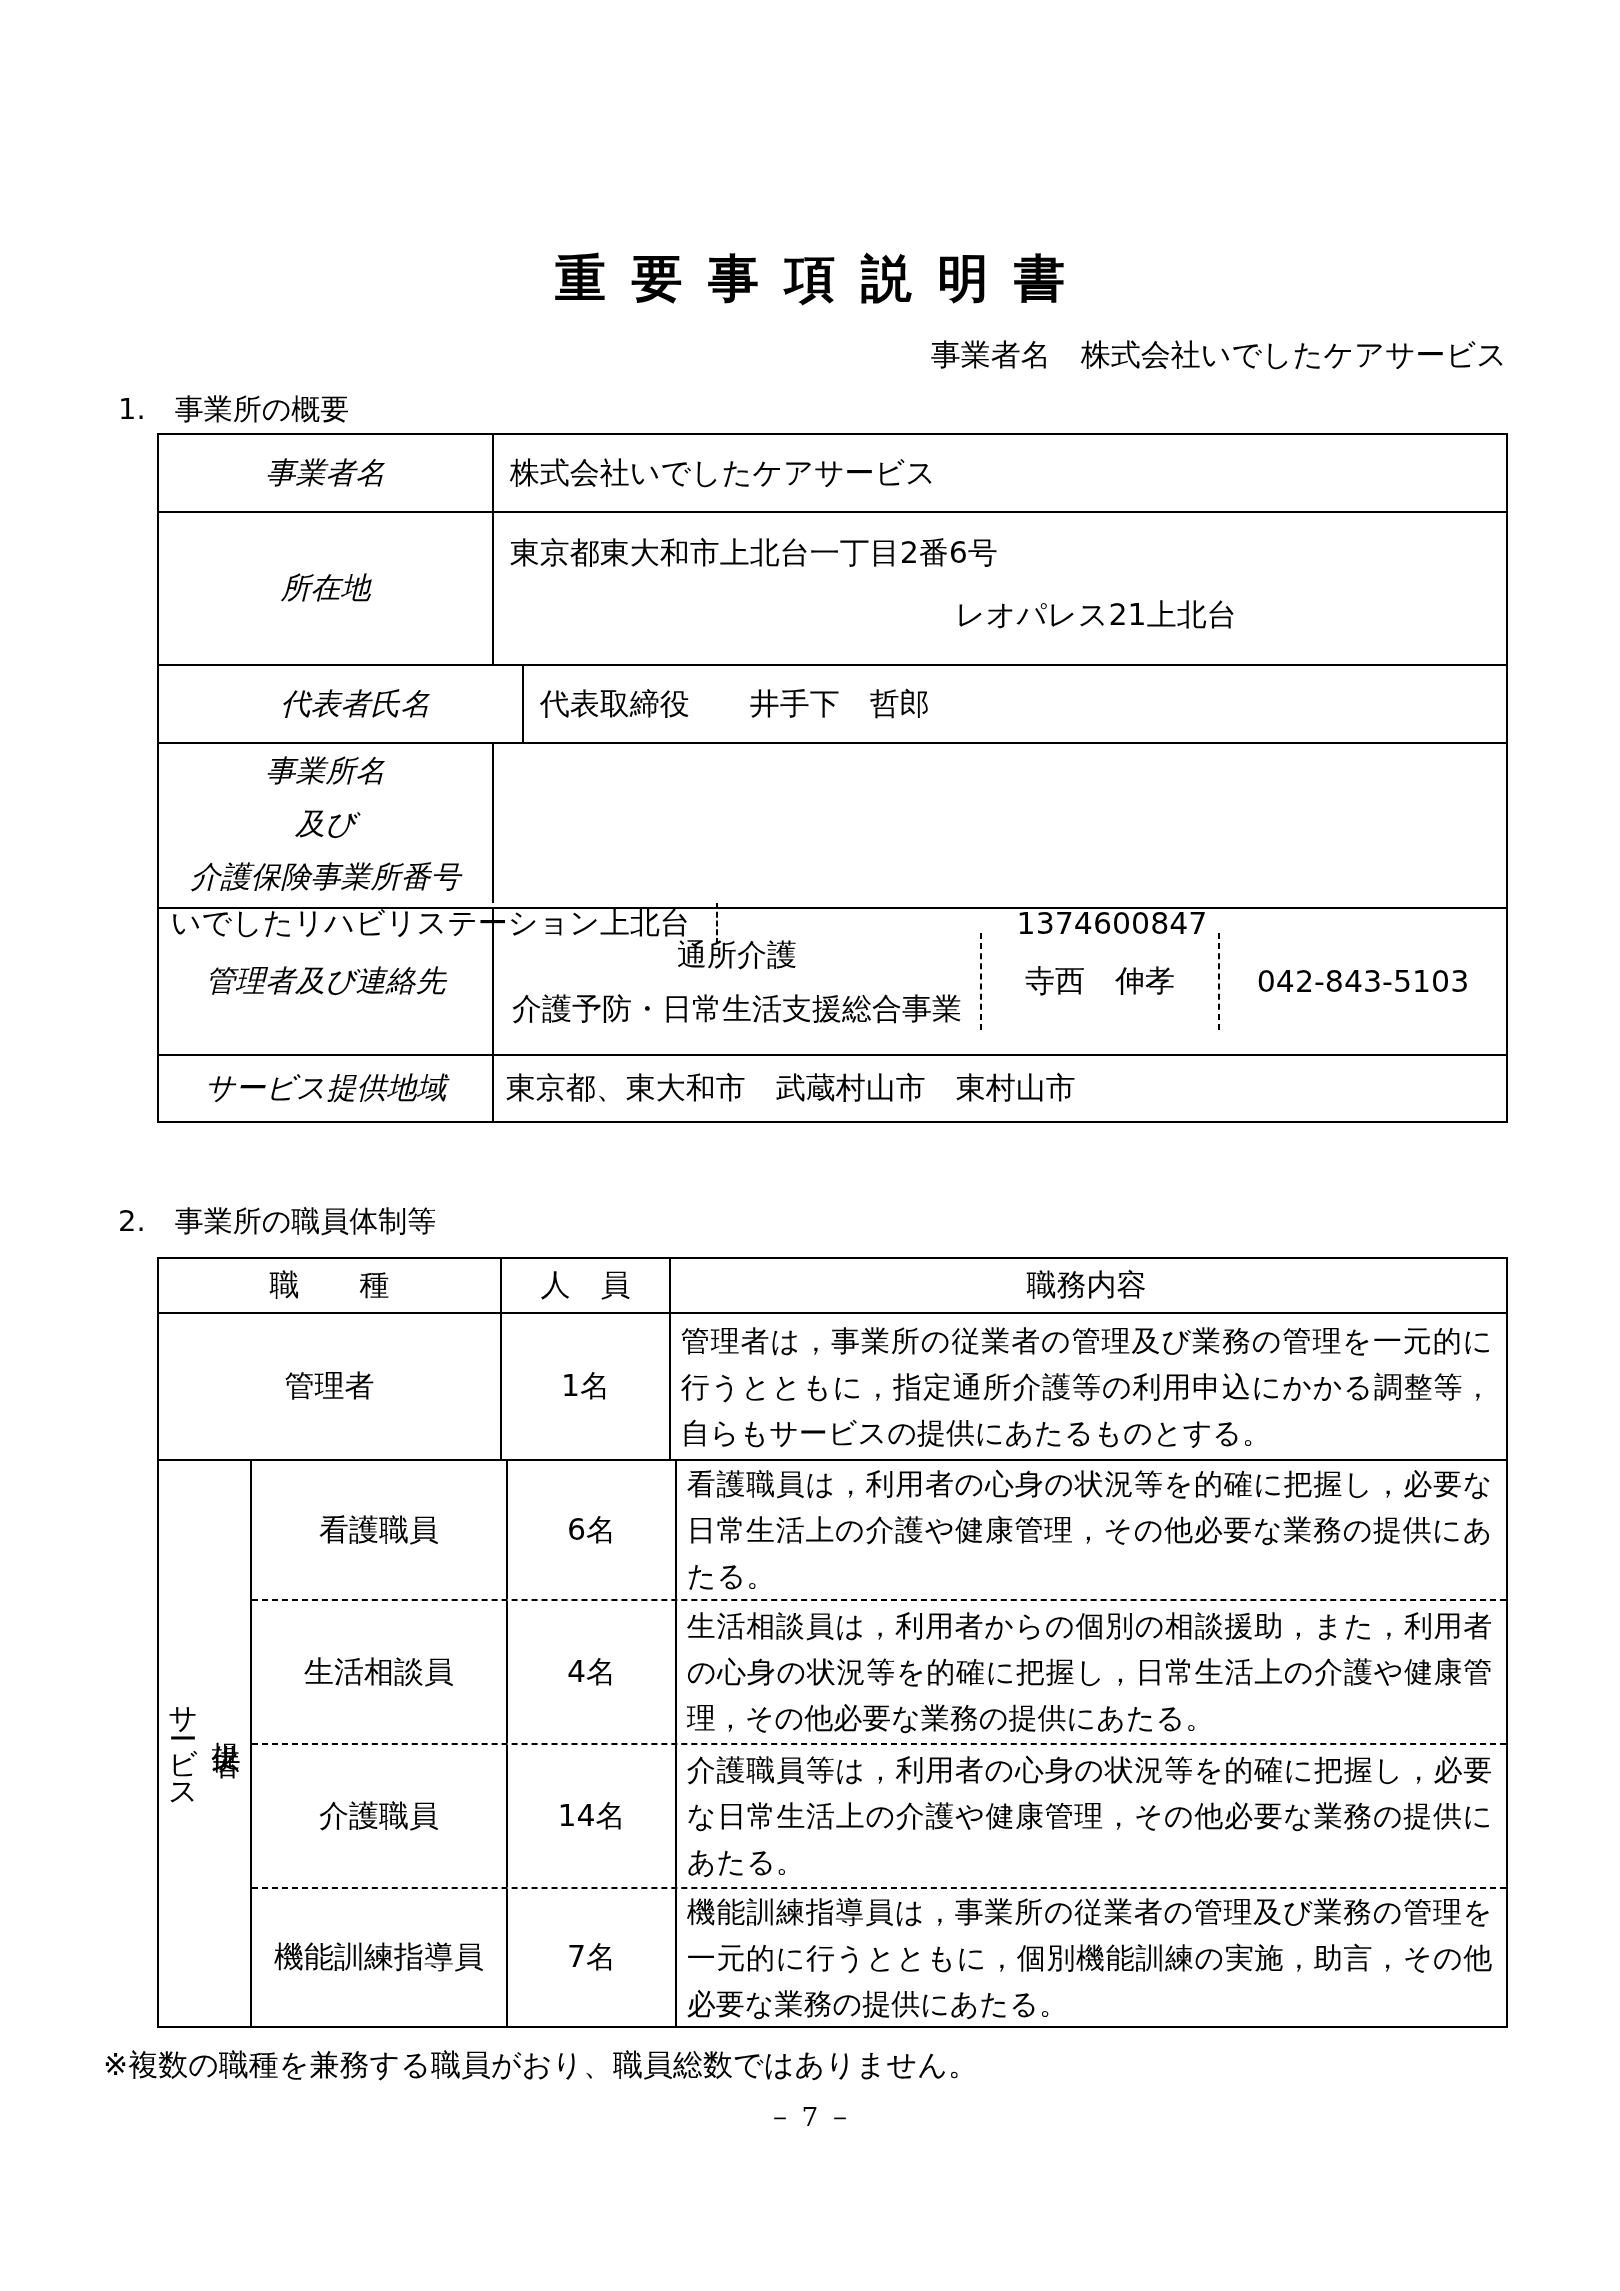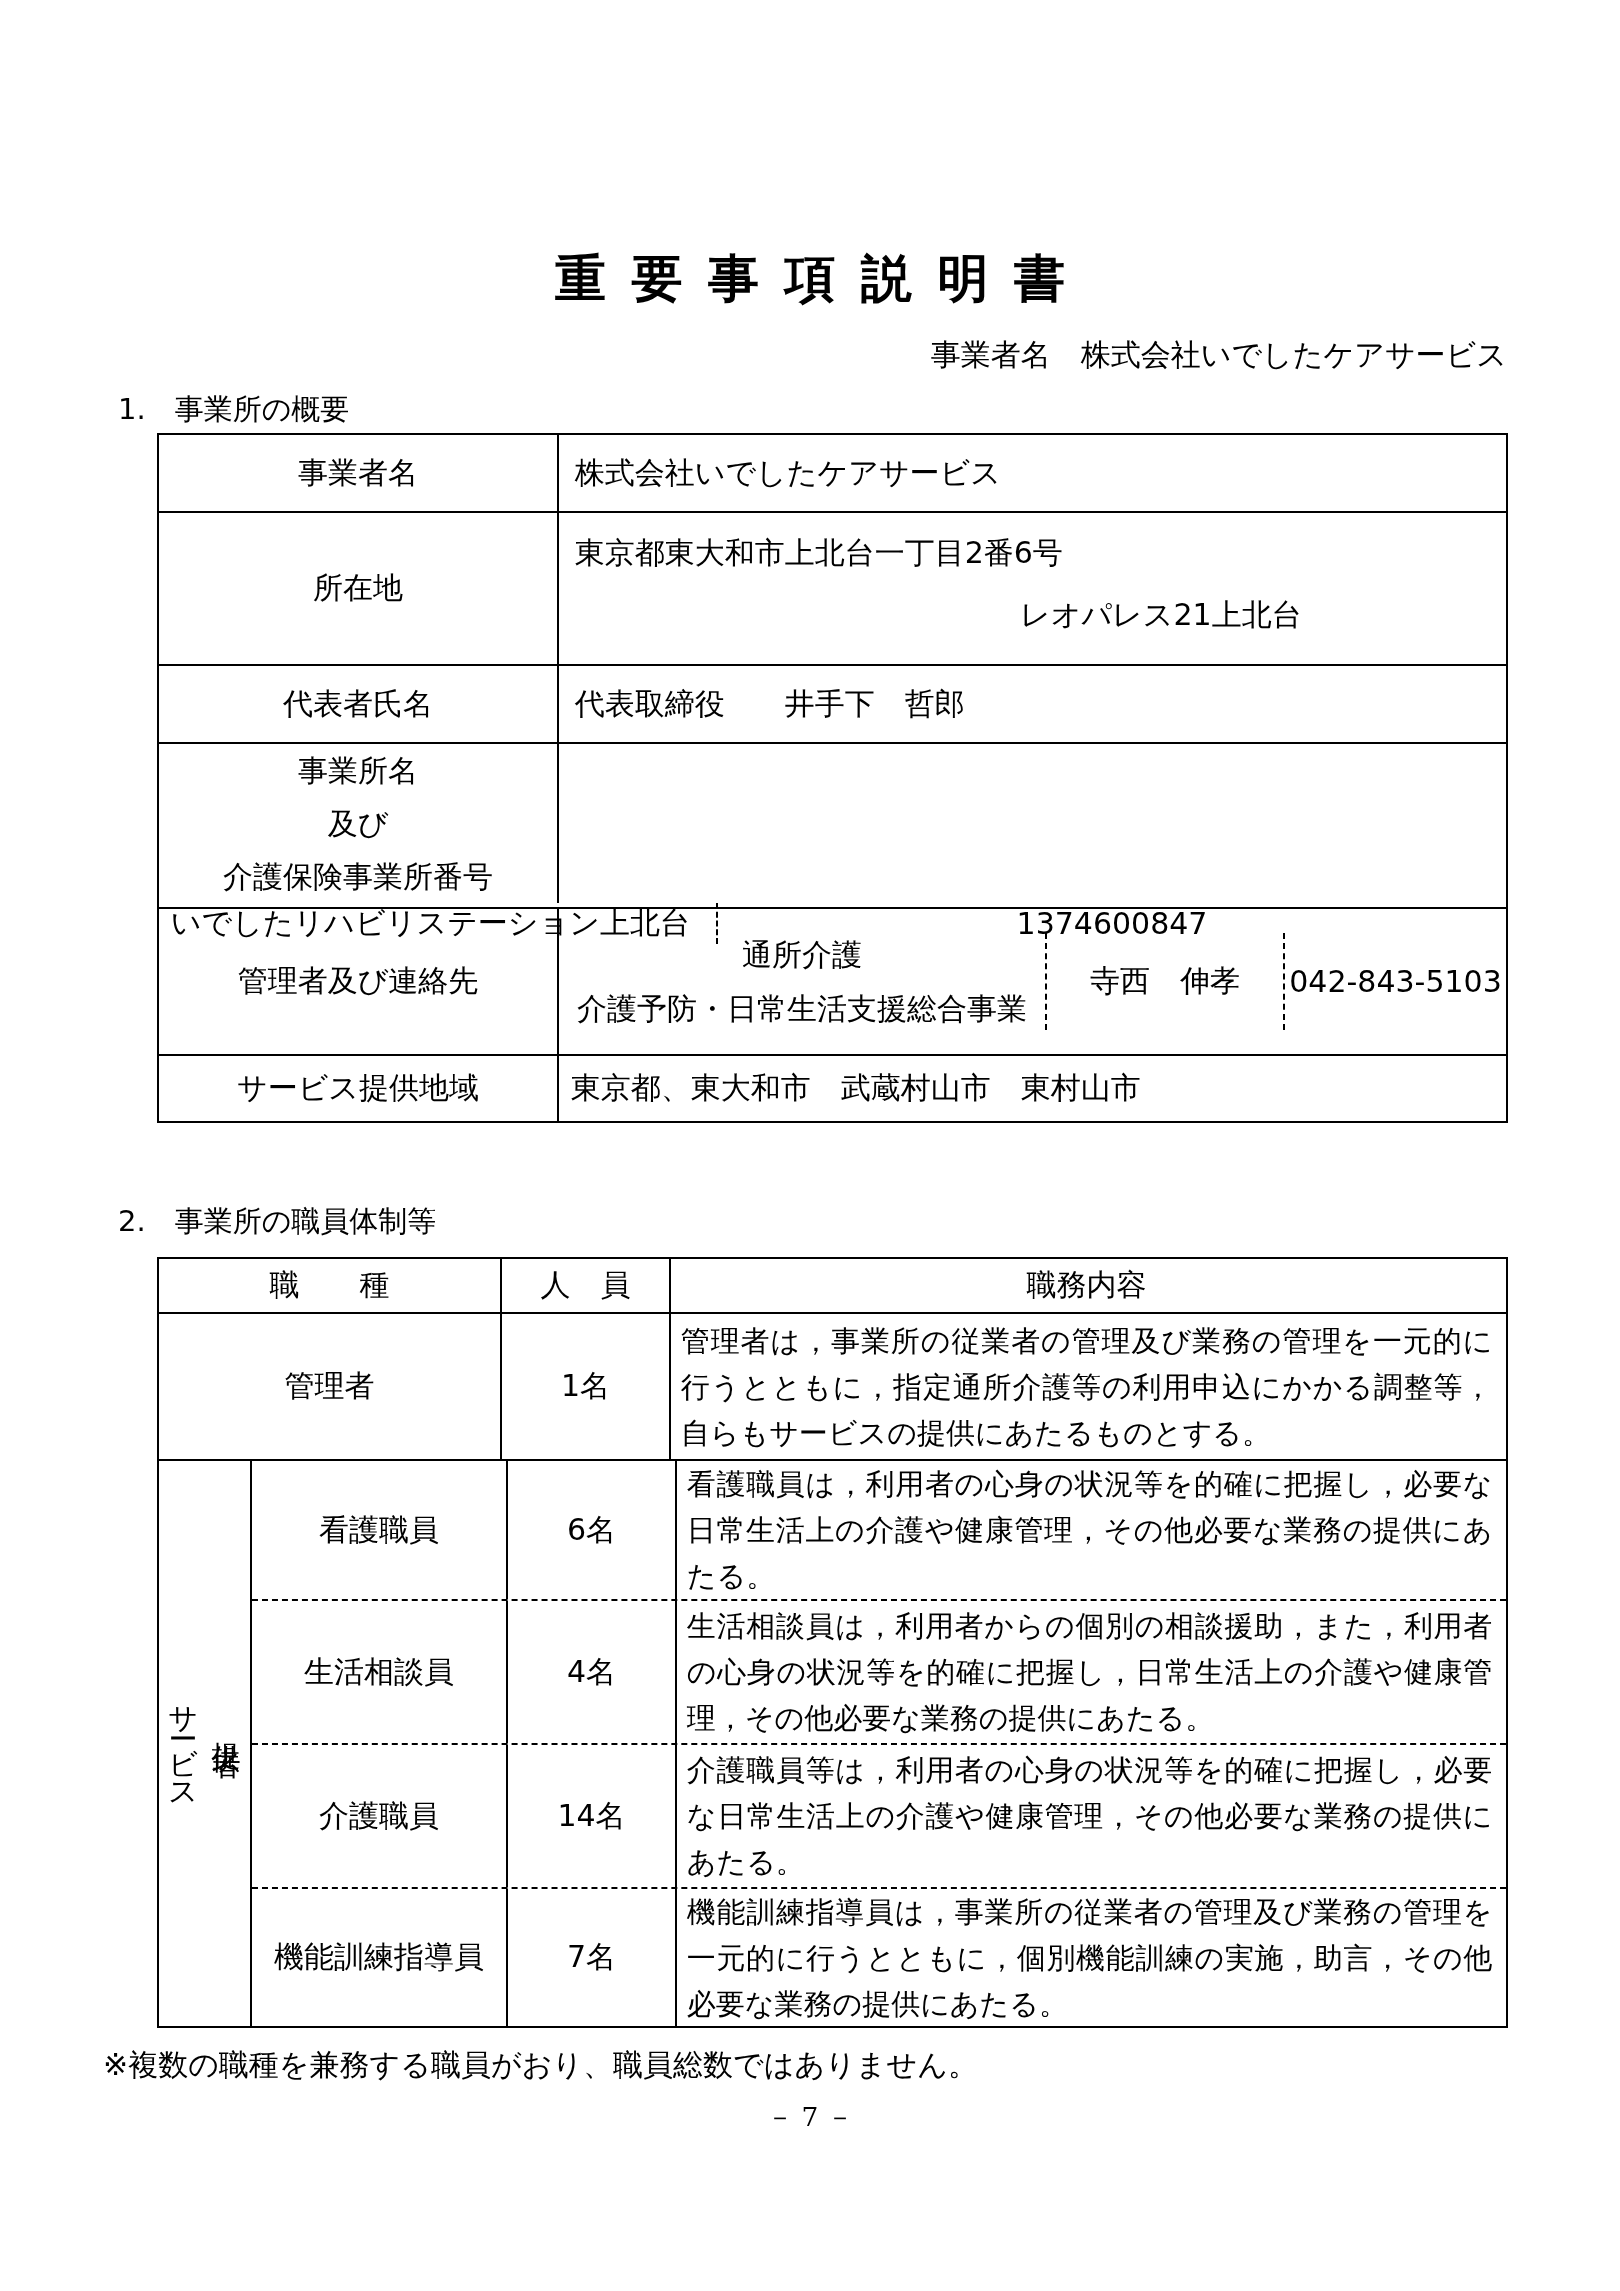--- a/index.html
+++ b/index.html
@@ -11,24 +11,24 @@
   .subtitle{position:absolute;top:335px;left:0;width:1507px;text-align:right;font-size:30px;}
   .sec-heading{position:absolute;font-size:29px;}
   .h1{top:390px;left:118px;}
   .h2{top:1202px;left:118px;}
 
   
   .t1{position:absolute;top:433px;left:157px;width:1351px;border:2.9px solid #000;
       box-sizing:border-box;font-size:30px;}
   .t1 .row{display:flex;border-top:2px solid #000;box-sizing:content-box;}
   .t1 .row:first-child{border-top:none;}
-  .lab{width:400px;flex:none;border-right:2px solid #000;display:flex;
-       align-items:center;justify-content:center;text-align:center;box-sizing:border-box;}
+  .lab{width:335px;flex:none;border-right:2px solid #000;display:flex;
+       align-items:center;justify-content:center;text-align:center;box-sizing:border-box;font-style:italic;}
   .val{flex:1;display:flex;align-items:center;padding-left:15.7px;box-sizing:border-box;min-width:0;}
-  .r1{height:76px;} .r2{height:151px;} .r3{height:76px;}
+  .r1{height:76px;} .r2{height:151px;} .r3{height:76px;padding-left:30px;}
   .r4{height:163px;flex-direction:column;} .r5{height:145px;} .r6{height:65px;}
   .addr{display:block;width:100%;}
   .addr-l1{margin-top:19.6px;padding-left:15.7px;}
   .addr-l2{margin-top:21px;padding-left:461px;}
   .lab3{line-height:53px;}
   .office-name{width:559px;flex:none;border-right:2px dashed #000;display:flex;
                align-items:center;padding-left:11.8px;box-sizing:border-box;}
   .office-num{flex:1;display:flex;align-items:center;justify-content:center;}
   .svc{flex:1;display:flex;flex-direction:column;min-width:0;}
   .svc-head{height:45px;flex:none;display:flex;border-bottom:2px dashed #000;box-sizing:border-box;}

